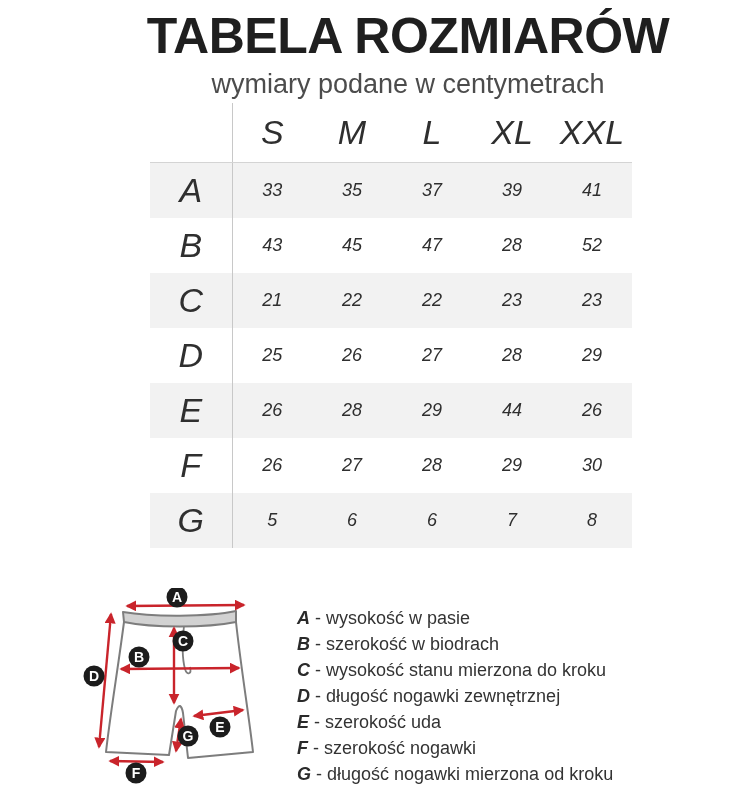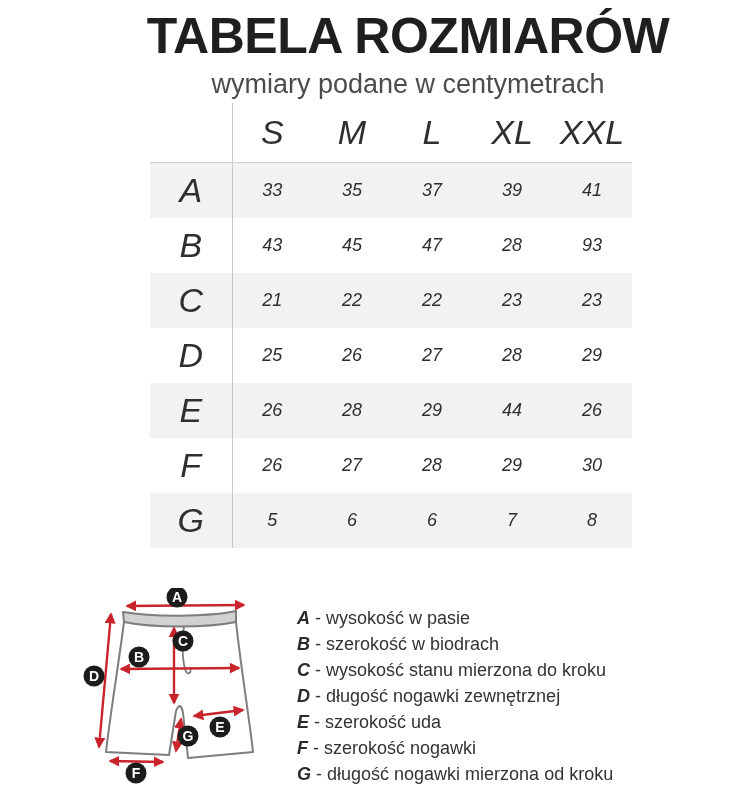--- a/index.html
+++ b/index.html
@@ -74,21 +74,21 @@
       <td>37</td>
       <td>39</td>
       <td>41</td>
     </tr>
     <tr>
       <td class="rowlabel vline">B</td>
       <td>43</td>
       <td>45</td>
       <td>47</td>
       <td>28</td>
-      <td>93</td>
+      <td>52</td>
     </tr>
     <tr>
       <td class="rowlabel vline">C</td>
       <td>21</td>
       <td>22</td>
       <td>22</td>
       <td>23</td>
       <td>23</td>
     </tr>
     <tr>

